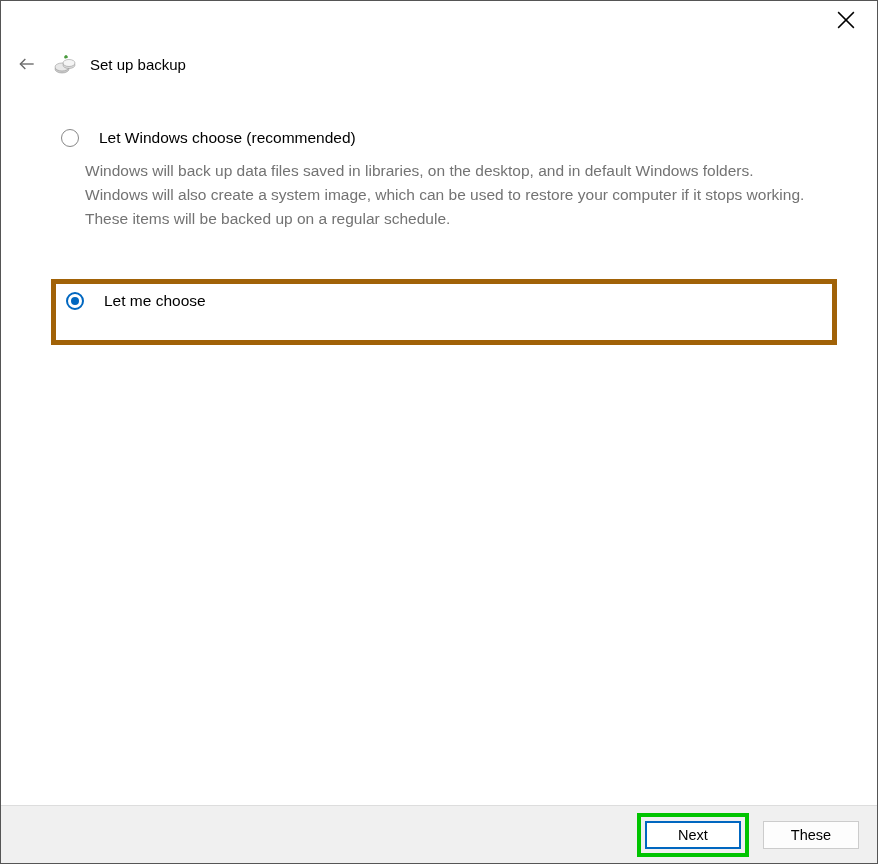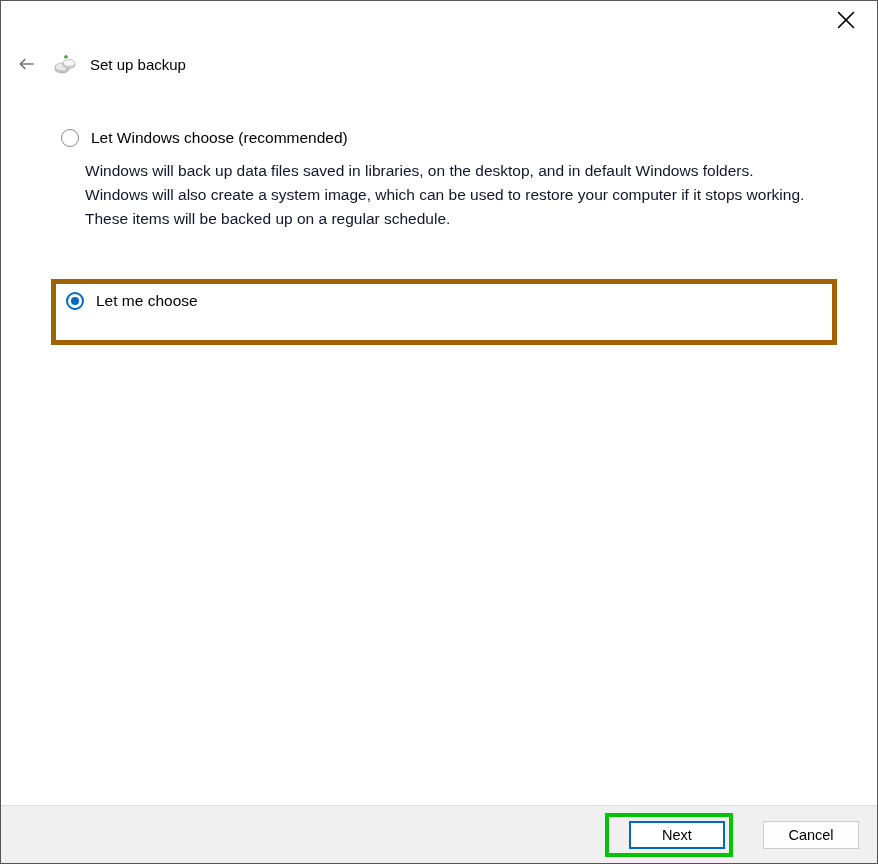--- a/index.html
+++ b/index.html
@@ -73,21 +73,21 @@
     .option-group {
       padding: 8px 10px 18px 10px;
       margin-bottom: 10px;
     }
     .option-group.highlighted {
       border: 5px solid #a16207;
     }
     .radio-row {
       display: flex;
       align-items: center;
-      gap: 12px;
+      gap: 20px;
       margin-bottom: 12px;
     }
     .radio {
       width: 18px;
       height: 18px;
       border-radius: 50%;
       cursor: pointer;
       flex-shrink: 0;
     }
     .radio.unselected {
@@ -107,21 +107,21 @@
       height: 8px;
       border-radius: 50%;
       background: #0067c0;
     }
     .radio-label {
       font-size: 15.5px;
       color: #000;
     }
     .radio-desc {
       font-size: 15.5px;
-      color: #0f172a;
+      color: #737373;
       line-height: 1.55;
       margin-left: 24px;
       margin-right: 10px;
     }
     .footer {
       position: absolute;
       bottom: 0;
       left: 0;
       right: 0;
       height: 58px;
@@ -135,21 +135,20 @@
     }
     .btn {
       width: 96px;
       height: 28px;
       font-size: 14.5px;
       font-family: inherit;
       cursor: pointer;
       display: flex;
       align-items: center;
       justify-content: center;
-      margin-left: 16px;
     }
     .btn-default {
       background: #fff;
       border: 2px solid #0067c0;
     }
     .btn-normal {
       background: #fdfdfd;
       border: 1px solid #ccc;
     }
     .btn-highlight-wrap {
@@ -203,14 +202,14 @@
       <div class="radio selected"></div>
       <div class="radio-label">Let me choose</div>
     </div>
   </div>
 </div>
 
 <div class="footer">
   <div class="btn-highlight-wrap">
     <div class="btn btn-default">Next</div>
   </div>
-  <div class="btn btn-normal">Cancel</div>
+  <div class="btn btn-normal">These</div>
 </div>
 
 </body></html>

